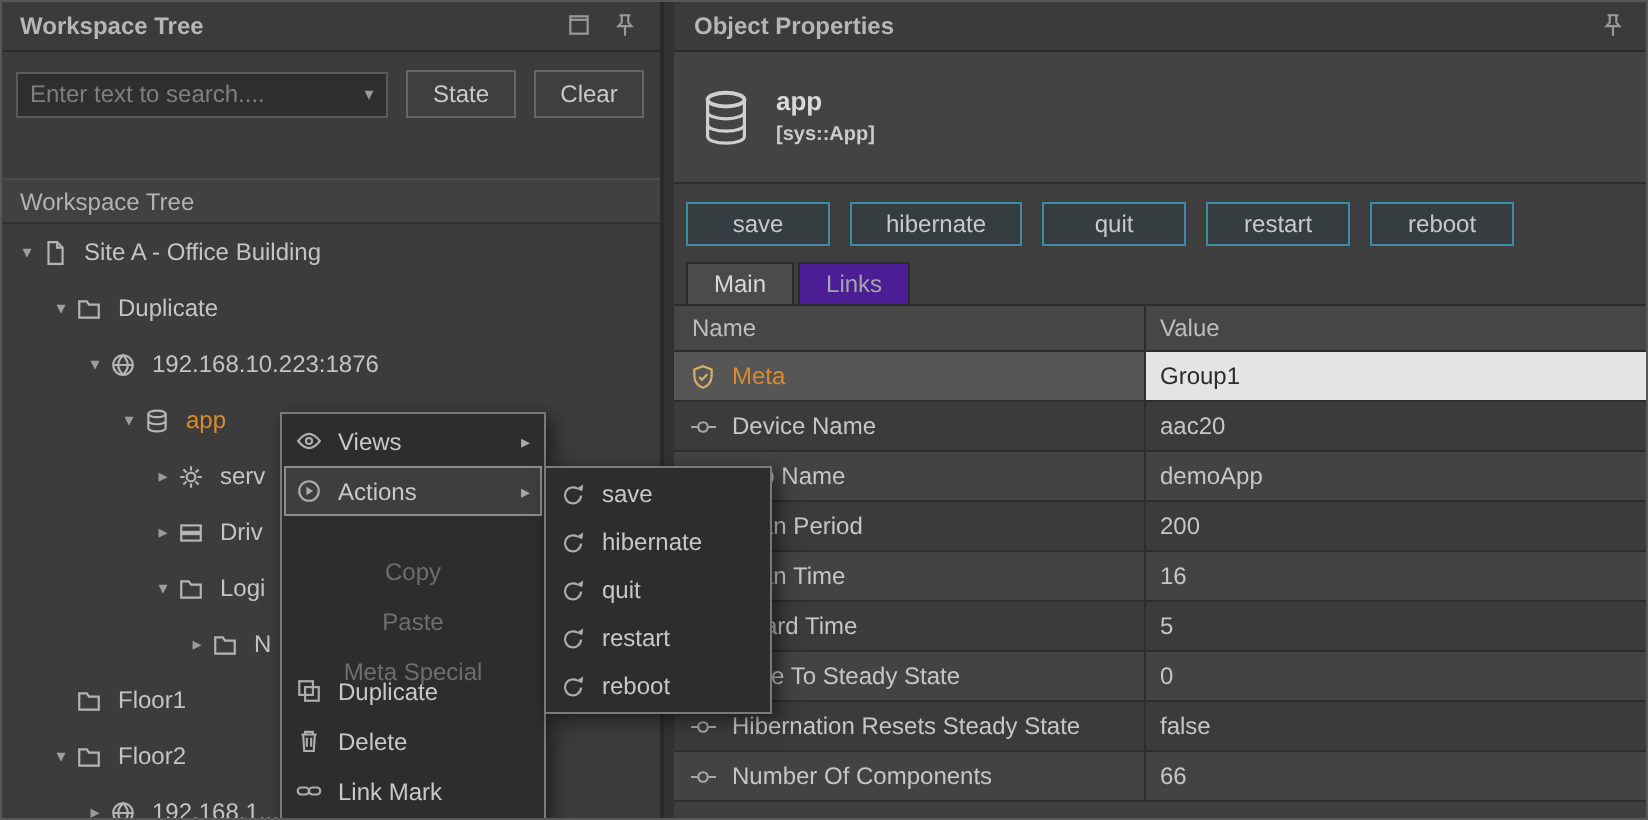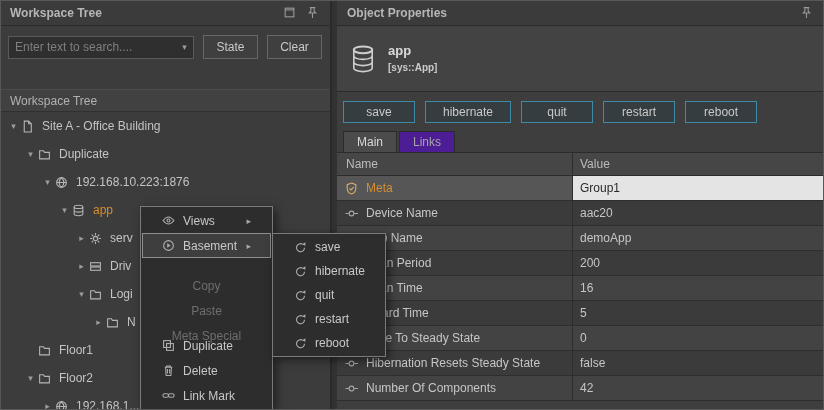--- a/index.html
+++ b/index.html
@@ -34,21 +34,21 @@
   .tree-arrow { flex:0 0 15px; text-align:center; font-size:9px; color:#9c9c9c; }
   .tree-icon { flex:0 0 15px; height:14px; color:#b5b5b5; display:flex; align-items:center; margin-right:6px; }
   .tree-icon svg { width:13px; height:13px; }
   .tree-label { color:#c4c4c4; }
   .tree-row.selected .tree-label { color:#d78d2e; }
 
   .context-menu { position:absolute; left:140px; top:206px; width:133px; background:#2d2d2d;
     border:1px solid #7a7a7a; box-shadow:3px 3px 9px rgba(0,0,0,.5); z-index:20; padding:1px; }
   .submenu { position:absolute; left:272px; top:233px; width:114px; background:#2d2d2d;
     border:1px solid #7a7a7a; box-shadow:3px 3px 9px rgba(0,0,0,.5); z-index:21; padding:1px; }
-  .menu-item { height:25px; display:flex; align-items:center; padding:0 20px; color:#c8c8c8; cursor:pointer; }
+  .menu-item { height:25px; display:flex; align-items:center; padding:0 6px; color:#c8c8c8; cursor:pointer; }
   .submenu .menu-item { height:24px; }
   .micon { flex:0 0 21px; height:14px; color:#adadad; display:flex; align-items:center; }
   .micon svg { width:13px; height:13px; }
   .mlabel { flex:1; white-space:nowrap; }
   .marrow { font-size:9px; color:#a8a8a8; }
   .menu-item.disabled { color:#6e6e6e; cursor:default;flex-direction:column; }
   .menu-item.highlighted { background:#3e3e3e; box-shadow: inset 0 0 0 1px #8d8d8d; }
 
   .obj-header { height:66px; background:#434343; border-bottom:1px solid #2b2b2b; display:flex; align-items:center; padding:0 14px; gap:13px; }
   .obj-icon { color:#cfcfcf; display:flex; }
@@ -360,21 +360,21 @@
         <div class="prow light">
           <div class="cell-name">
             <span class="ricon">
               <svg viewBox="0 0 12 12">
                 <path d="M.5 6h3M8.5 6H12" stroke="currentColor"></path>
                 <circle cx="6" cy="6" r="2.2" fill="none" stroke="currentColor"></circle>
               </svg>
             </span>
             <span>Number Of Components</span>
           </div>
-          <div class="cell-value">42</div>
+          <div class="cell-value">66</div>
         </div>
       </div>
   </div>
 </section>
 
 <div class="context-menu" id="context-menu">
     <div class="menu-item">
       <span class="micon">
         <svg viewBox="0 0 12 12">
           <path d="M1 6c1.7-2.2 3.3-3.3 5-3.3S9.3 3.8 11 6C9.3 8.2 7.7 9.3 6 9.3S2.7 8.2 1 6z" fill="none" stroke="currentColor"></path>
@@ -384,21 +384,21 @@
       <span class="mlabel">Views</span>
       <span class="marrow">▸</span>
     </div>
     <div class="menu-item highlighted">
       <span class="micon">
         <svg viewBox="0 0 12 12">
           <circle cx="6" cy="6" r="4.5" fill="none" stroke="currentColor"></circle>
           <path d="M4.8 4l3.1 2-3.1 2z" fill="currentColor"></path>
         </svg>
       </span>
-      <span class="mlabel">Basement</span>
+      <span class="mlabel">Actions</span>
       <span class="marrow">▸</span>
     </div>
     <div class="menu-item disabled">
       <span class="micon"></span>
       <span class="mlabel">Copy</span>
     </div>
     <div class="menu-item disabled">
       <span class="micon"></span>
       <span class="mlabel">Paste</span>
     </div>

